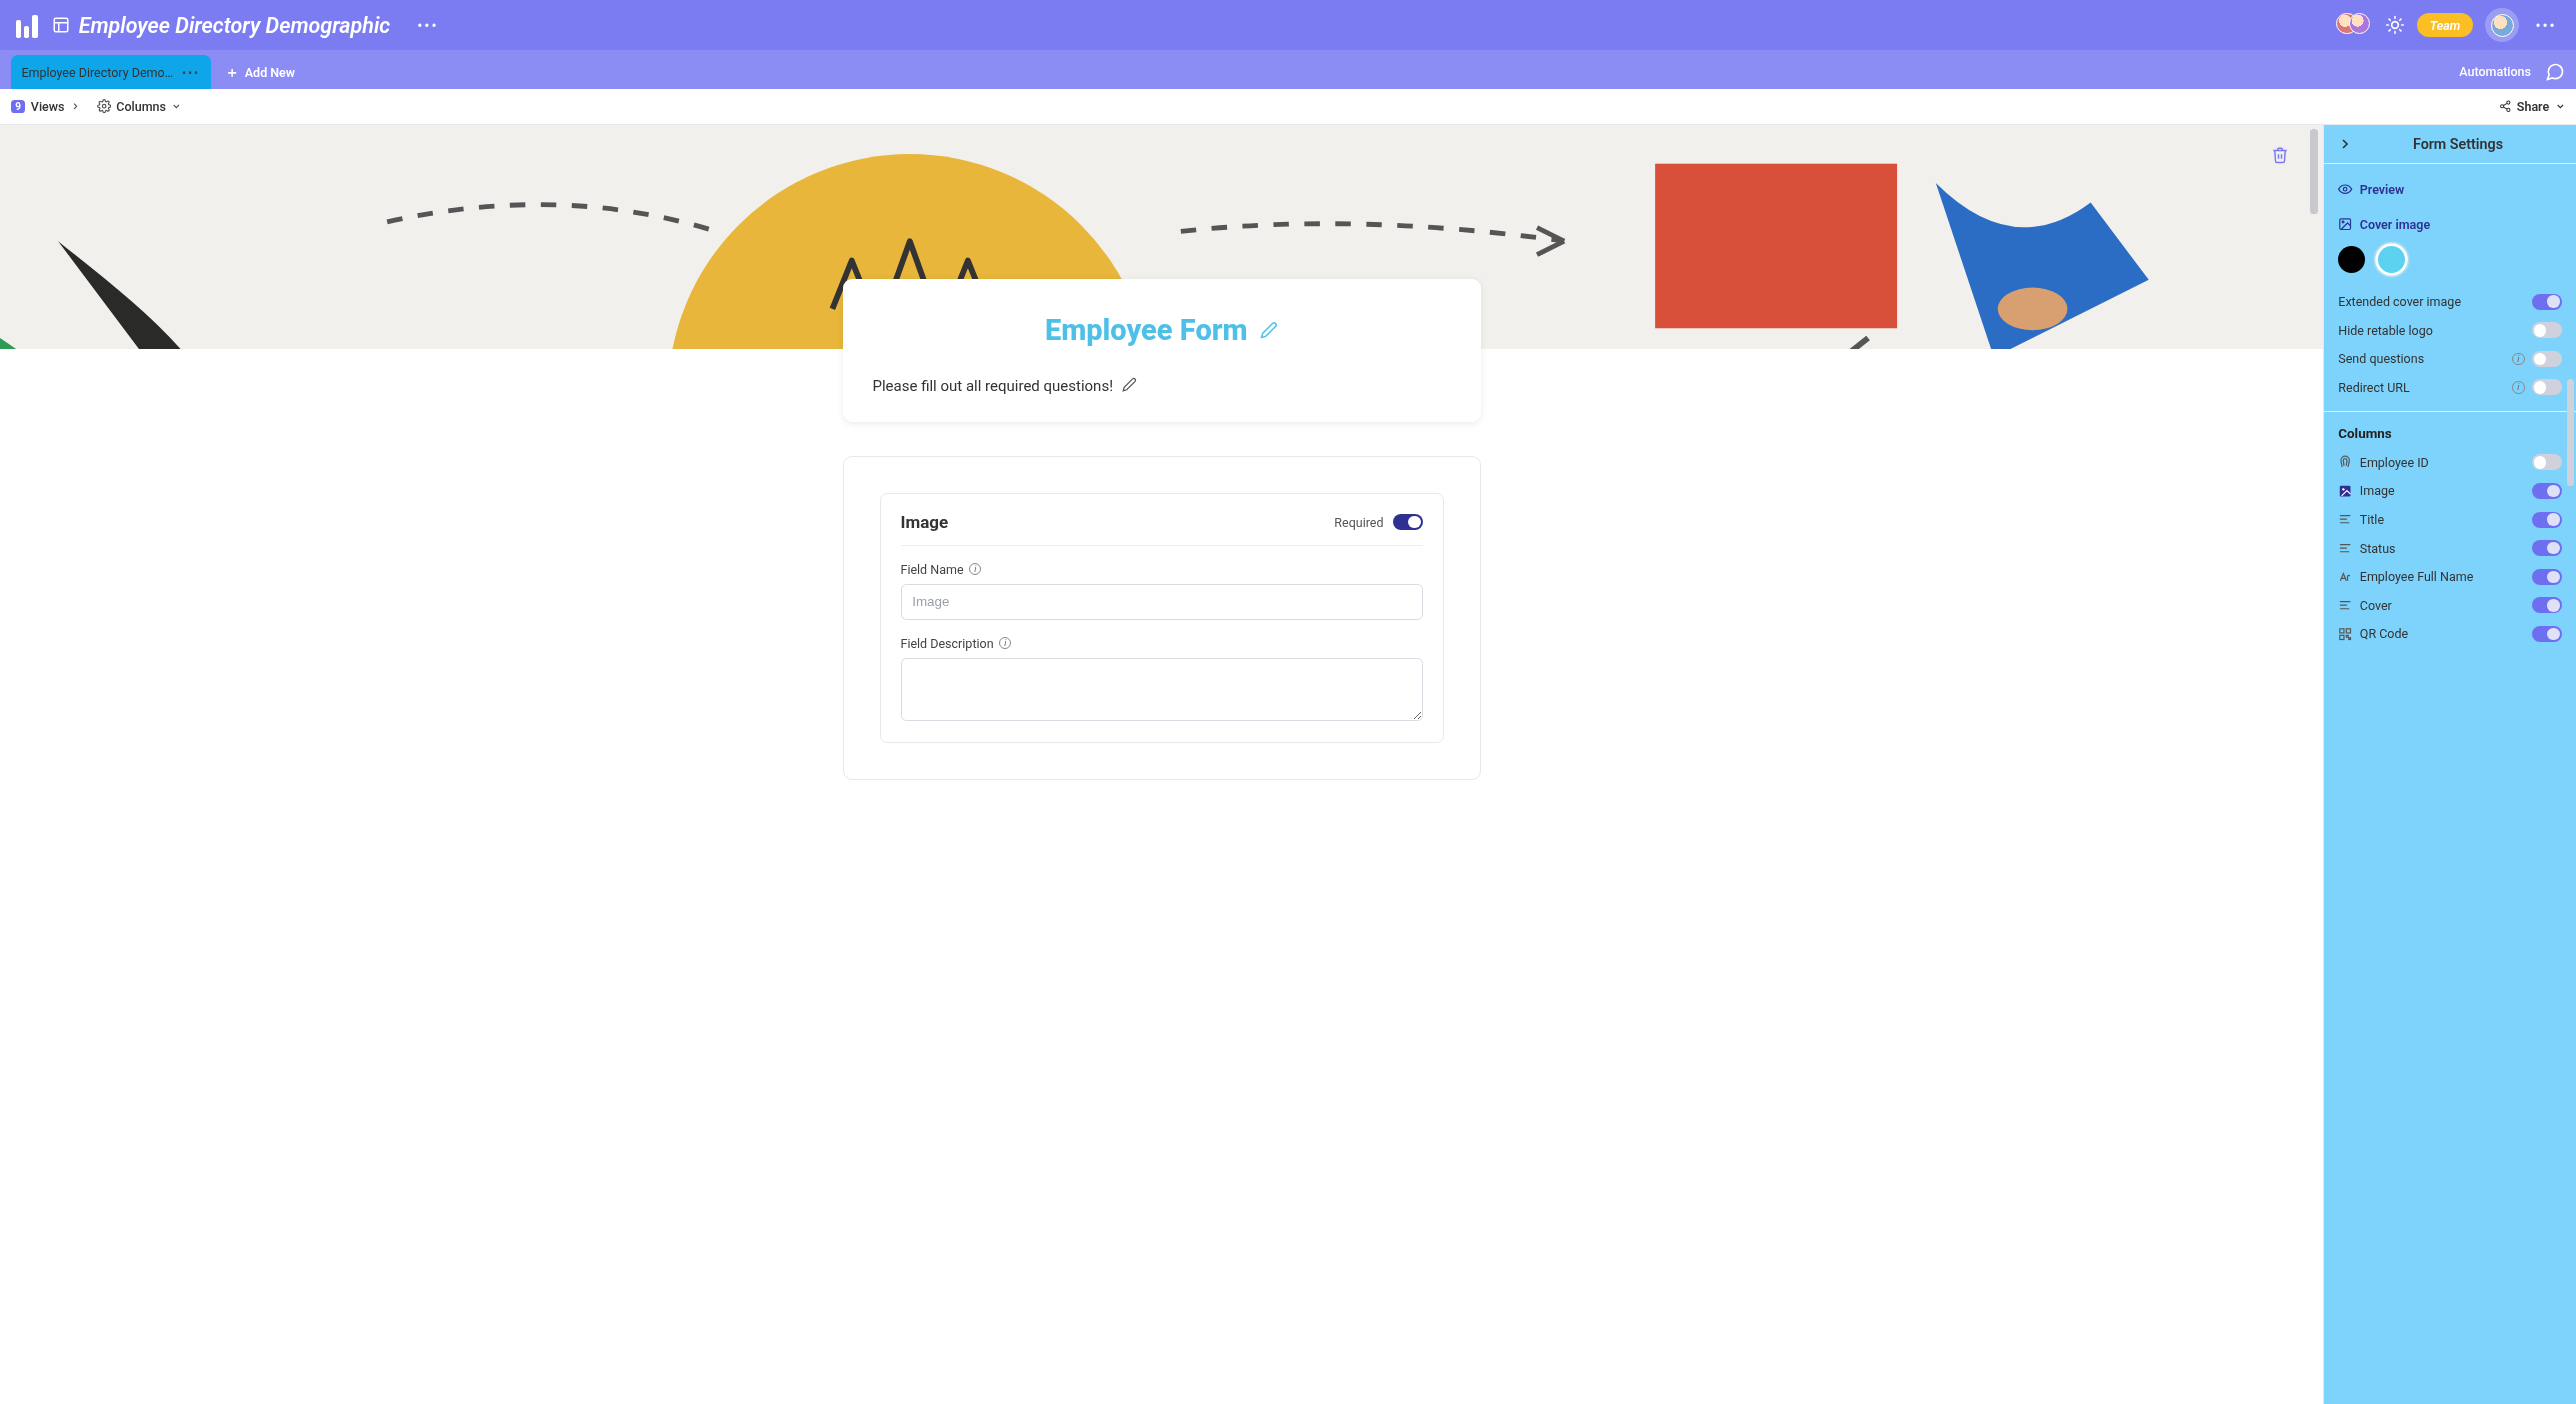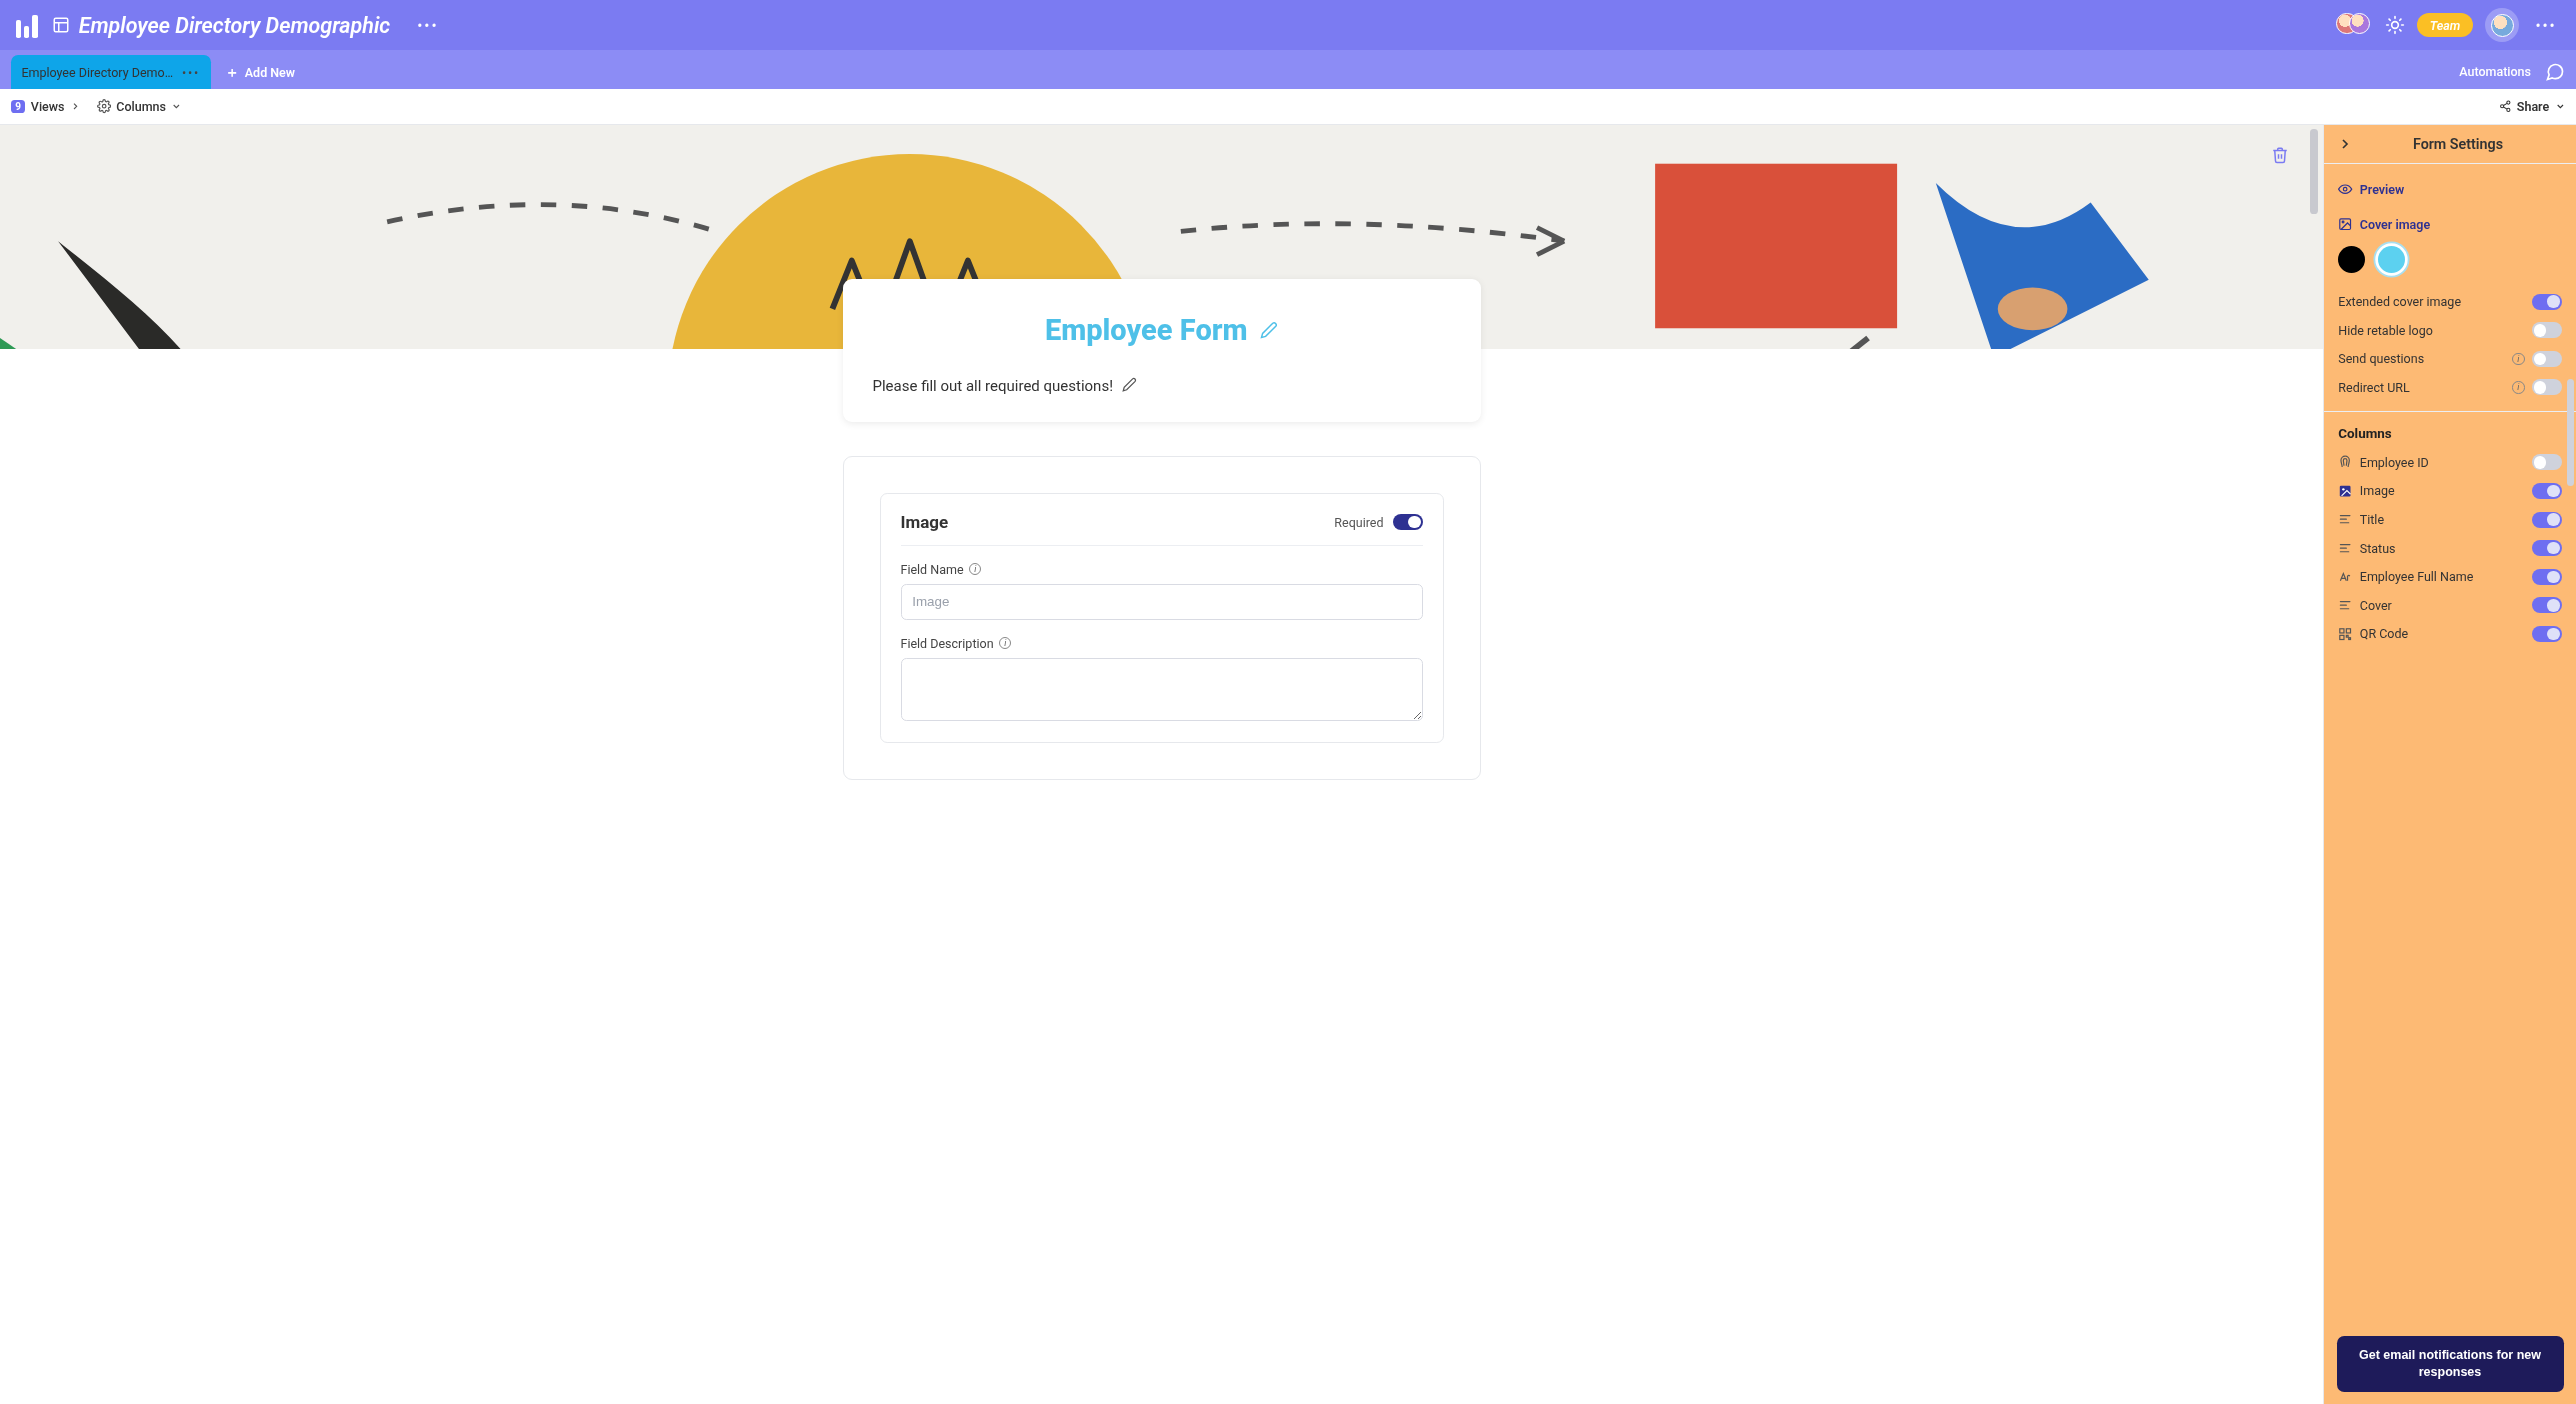--- a/index.html
+++ b/index.html
@@ -76,21 +76,21 @@
 .toggle.on.light { background:#6e6ef1; }
 .toggle.on.light .knob { background:#dfe1f8; }
 
 .label-row { display:flex; align-items:center; gap:5.4px; margin-top:16px; font-size:12.5px; color:#444; }
 .info-ico { width:12.5px; height:12.5px; border:0.9px solid #888; border-radius:50%; display:inline-flex; align-items:center; justify-content:center; font-size:9px; color:#666; font-style:italic; }
 .text-input { width:100%; margin-top:7.2px; height:36px; border:0.9px solid #d9dbe3; border-radius:5.4px; padding:0 10.7px; font-size:13.4px; color:#333; }
 .text-input::placeholder { color:#9aa0ab; }
 .textarea { width:100%; margin-top:7.2px; height:63px; border:0.9px solid #d9dbe3; border-radius:5.4px; padding:9px 10.7px; font-size:13.4px; resize:vertical; }
 
 
-.sidebar { width:253px; border-left:0.9px solid #e6e8ec; display:flex; flex-direction:column; background:#fdba74; }
+.sidebar { width:253px; border-left:0.9px solid #e6e8ec; display:flex; flex-direction:column; background:#7dd3fc; }
 .side-head { height:39px; display:flex; align-items:center; padding:0 12.5px; border-bottom:0.9px solid #eceef2; }
 .side-head .chev-r { width:16px; height:16px; cursor:pointer; }
 .side-head-title { flex:1; text-align:center; font-weight:600; font-size:14.3px; color:#333; }
 .side-scroll { flex:1; overflow-y:auto; padding:12.5px 14.3px 5.4px; position:relative; }
 .side-link { display:flex; align-items:center; gap:7.2px; color:#2e3192; font-weight:600; font-size:12.5px; cursor:pointer; padding:5.4px 0; }
 .side-ico { width:14.3px; height:14.3px; }
 .swatch-row { display:flex; gap:12.5px; padding:9px 0 14.3px; }
 .swatch { width:27px; height:27px; border-radius:50%; cursor:pointer; }
 .swatch.black { background:#000; }
 .swatch.blue { background:#5cd1f0; box-shadow:0 0 0 2.7px #fff, 0 0 0 4.5px #a8dff0; }
@@ -443,19 +443,16 @@
               </svg>
             </span>
             <span class="lbl">QR Code</span>
             <div class="toggle on light">
               <div class="knob"></div>
             </div>
           </div>
         </div>
       <div class="side-scrollbar" style="top:215px"></div>
     </div>
-    <div class="side-footer">
-      <button class="notify-btn">Get email notifications for new responses</button>
-    </div>
   </div>
 
 </div>
 
 
 </body></html>

